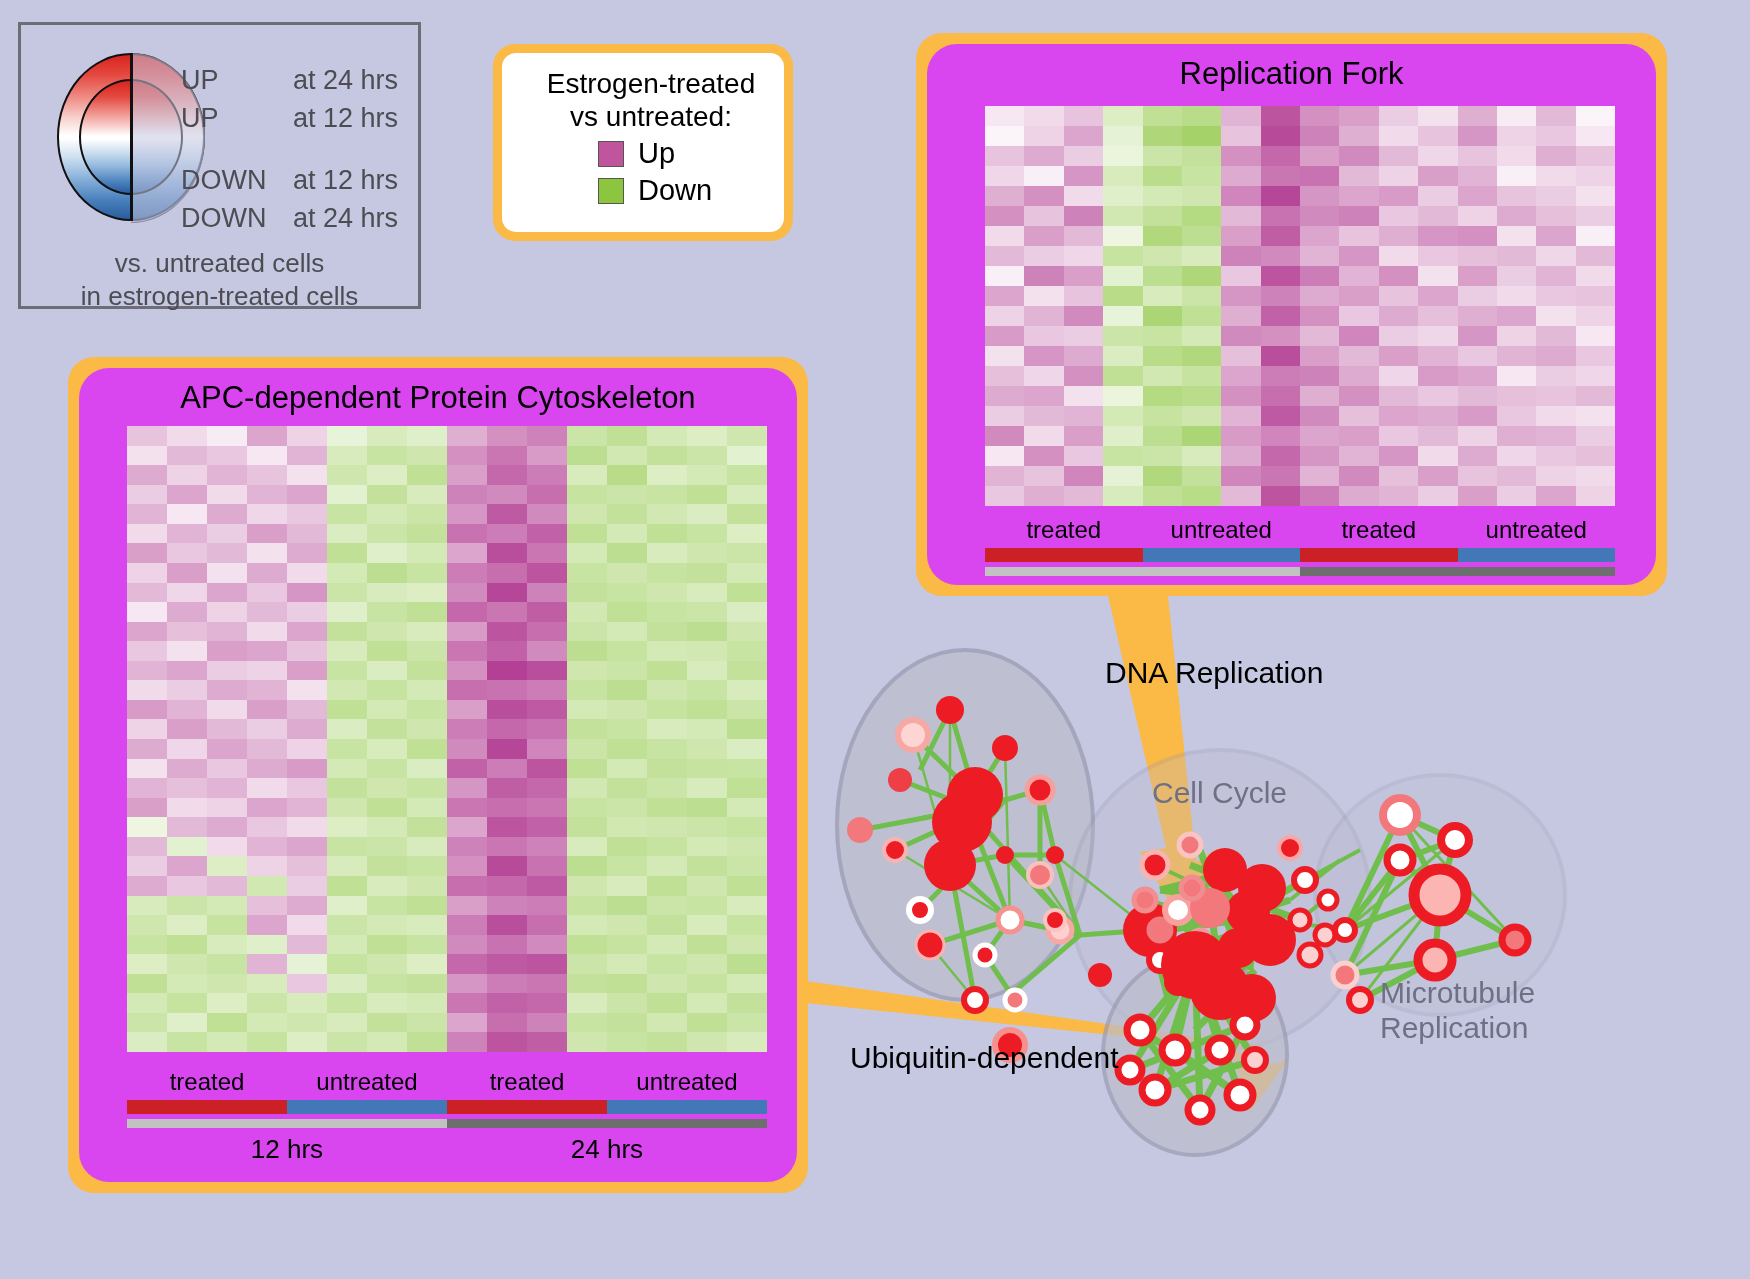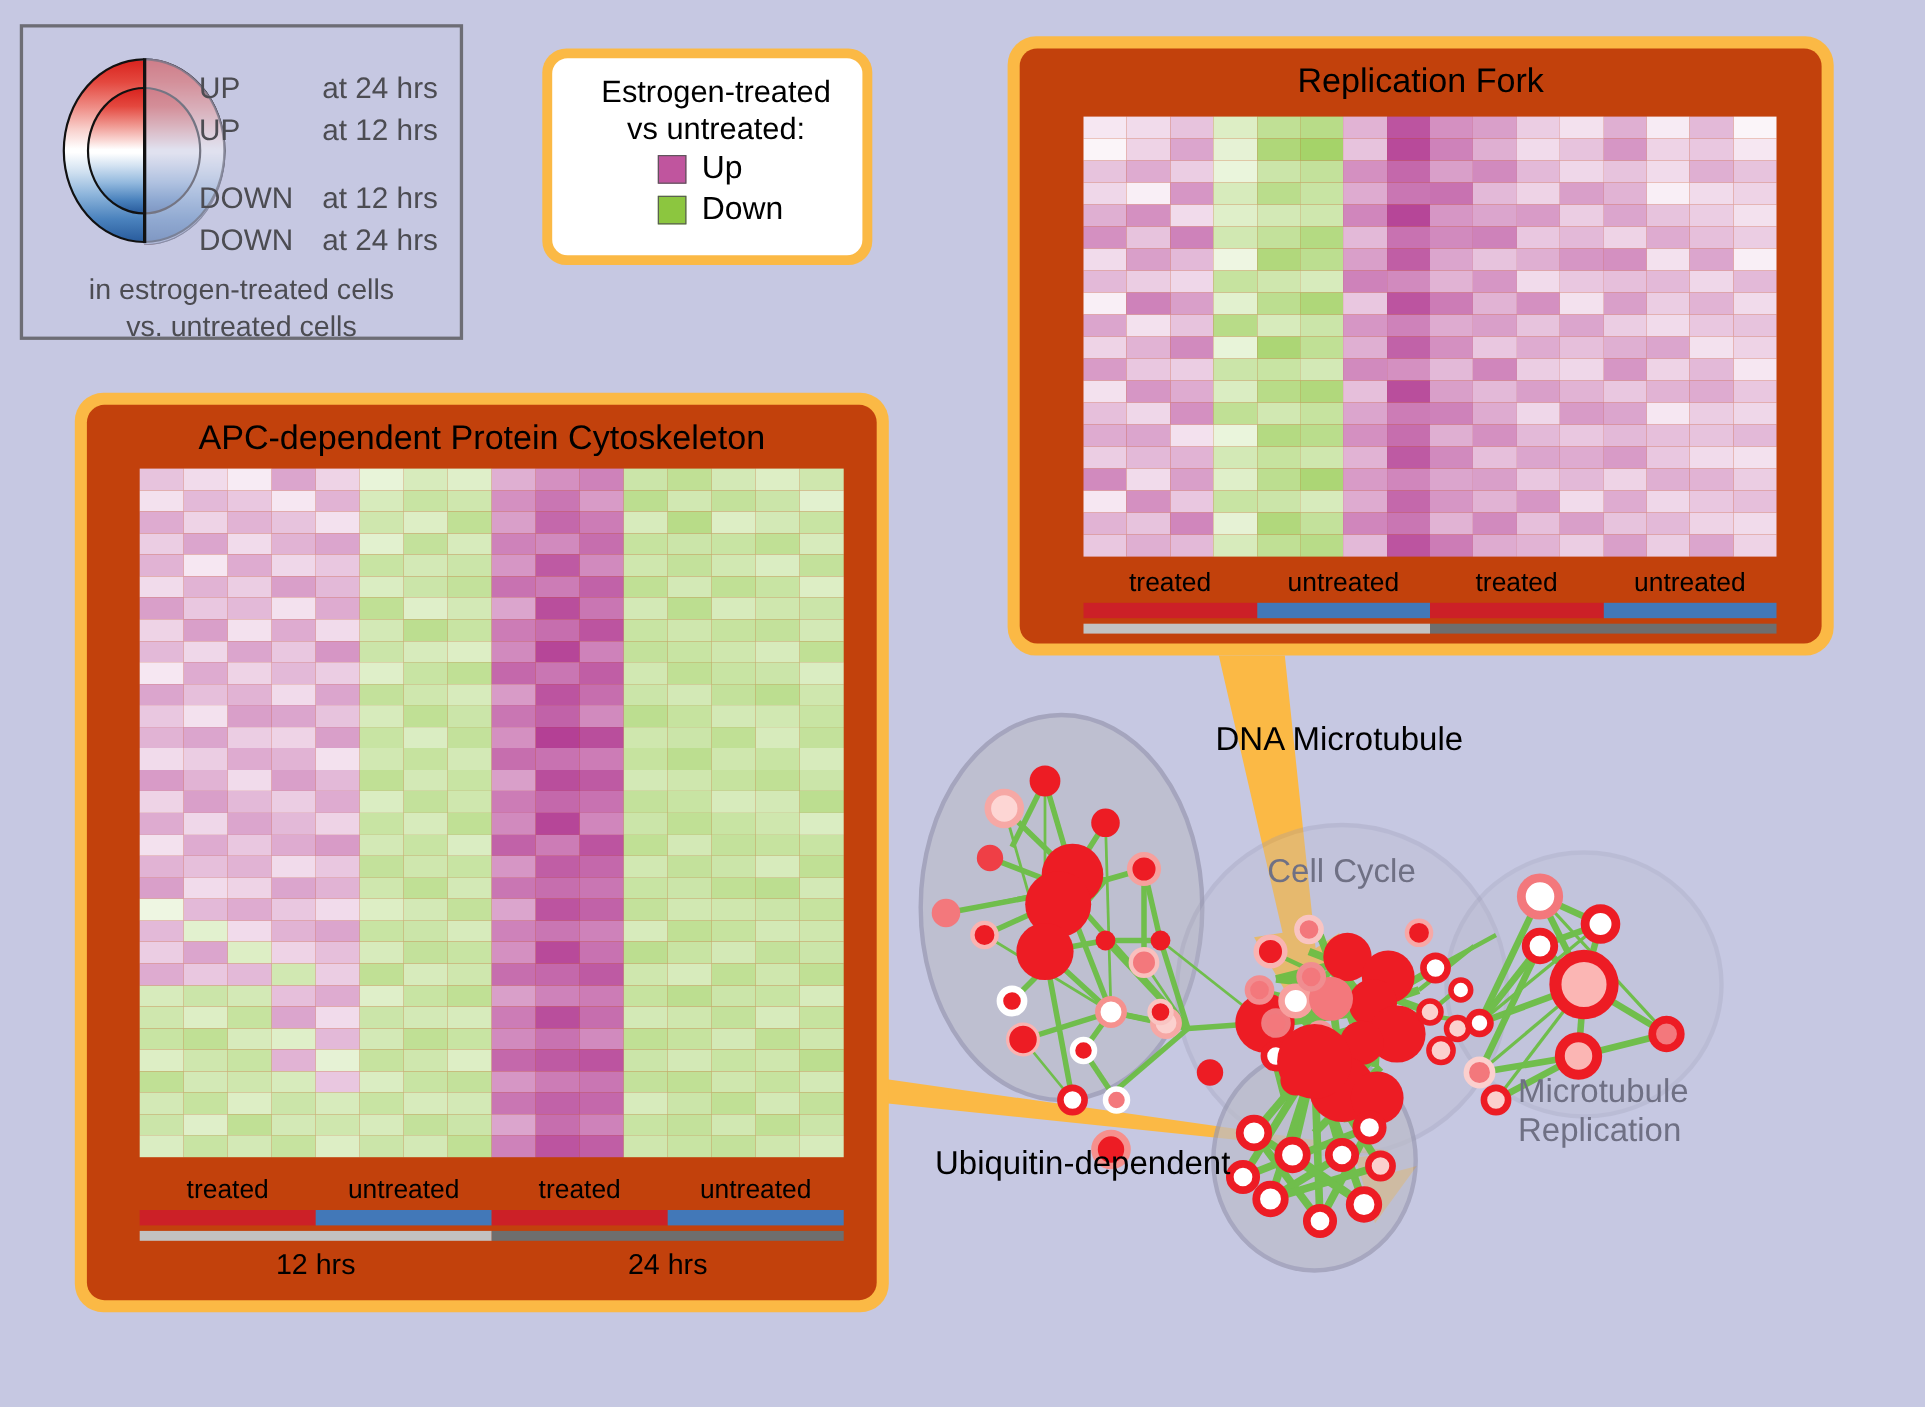--- a/index.html
+++ b/index.html
@@ -66,21 +66,21 @@
   }
   #ud-inner{width:100%;height:100%;background:#fff;border-radius:14px;
             box-sizing:border-box;padding:14px 0 0 0;}
   #ud-title{font-size:28px;color:#000;text-align:center;line-height:1.18;margin-left:16px;}
   .ud-row{display:flex;align-items:center;gap:14px;margin:4px 0 0 96px;}
   .ud-sw{width:26px;height:26px;border:1.5px solid #555;box-sizing:border-box;}
   .ud-lab{font-size:29px;color:#000;}
 
   
   .panel{position:absolute;background:#fbb945;border-radius:26px;padding:11px;box-sizing:border-box;}
-  .panel-inner{width:100%;height:100%;background:#c2410c;border-radius:16px;box-sizing:border-box;
+  .panel-inner{width:100%;height:100%;background:#d946ef;border-radius:30px;box-sizing:border-box;
                position:relative;overflow:hidden;}
   .panel-title{text-align:center;font-size:31px;color:#000;padding-top:12px;font-weight:400;}
   #panel-rep{left:916px;top:33px;width:751px;height:563px;}
   #panel-apc{left:68px;top:357px;width:740px;height:836px;}
 
   
   .heat{position:absolute;display:grid;}
   .heat div{width:100%;height:100%;}
   #heat-rep{left:58px;top:62px;width:630px;height:400px;}
   #heat-apc{left:48px;top:58px;width:640px;height:626px;}
@@ -125,22 +125,22 @@
     </div>
     <div class="wl-row" id="wl-r2">
       <span class="wl-key">DOWN</span>
       <span>at 12 hrs</span>
     </div>
     <div class="wl-row" id="wl-r3">
       <span class="wl-key">DOWN</span>
       <span>at 24 hrs</span>
     </div>
     <div id="wl-foot">
+      <div>vs. untreated cells</div>
       <div>in estrogen-treated cells</div>
-      <div>vs. untreated cells</div>
     </div>
   </div>
 
   <div id="ud-legend">
     <div id="ud-inner">
       <div id="ud-title">
         <div>Estrogen-treated</div>
         <div>vs untreated:</div>
       </div>
       <div class="ud-row">
@@ -369,21 +369,21 @@
         <circle cx="420" cy="450" r="12" fill="#ffffff" stroke="#ed1c24" stroke-width="7"></circle>
         <circle cx="330" cy="470" r="12" fill="#ffffff" stroke="#ed1c24" stroke-width="7"></circle>
         <circle cx="445" cy="425" r="12" fill="#ffffff" stroke="#ed1c24" stroke-width="7"></circle>
         <circle cx="355" cy="490" r="13" fill="#ffffff" stroke="#ed1c24" stroke-width="7"></circle>
         <circle cx="400" cy="510" r="12" fill="#ffffff" stroke="#ed1c24" stroke-width="7"></circle>
         <circle cx="440" cy="495" r="13" fill="#ffffff" stroke="#ed1c24" stroke-width="7"></circle>
         <circle cx="455" cy="460" r="11" fill="#fbd0ce" stroke="#ed1c24" stroke-width="6"></circle>
       </g>
     </svg>
 
-    <div class="cluster-label" style="left:305px;top:55px;color:#000;">DNA Microtubule</div>
+    <div class="cluster-label" style="left:305px;top:55px;color:#000;">DNA Replication</div>
     <div class="cluster-label" style="left:352px;top:175px;color:#6f7084;">Cell Cycle</div>
     <div class="cluster-label" style="left:580px;top:375px;color:#6f7084;">
       <div>Microtubule</div>
       <div>Replication</div>
     </div>
     <div class="cluster-label" style="left:50px;top:440px;color:#000;">
       <div>Ubiquitin-dependent</div>
     </div>
   </div>
 

